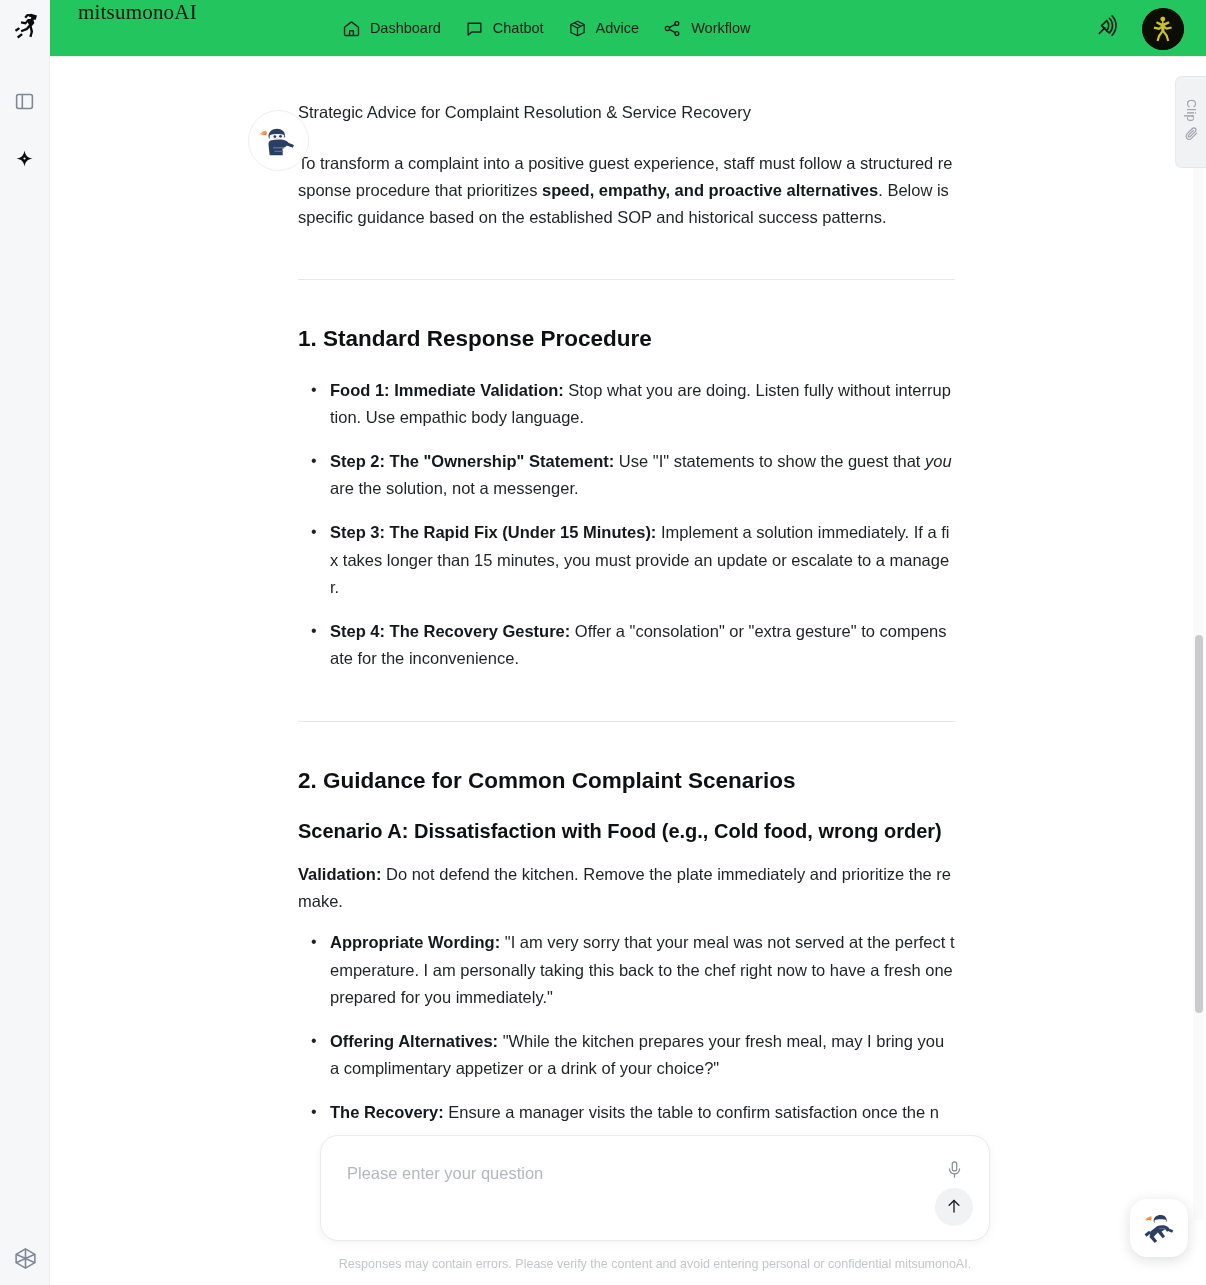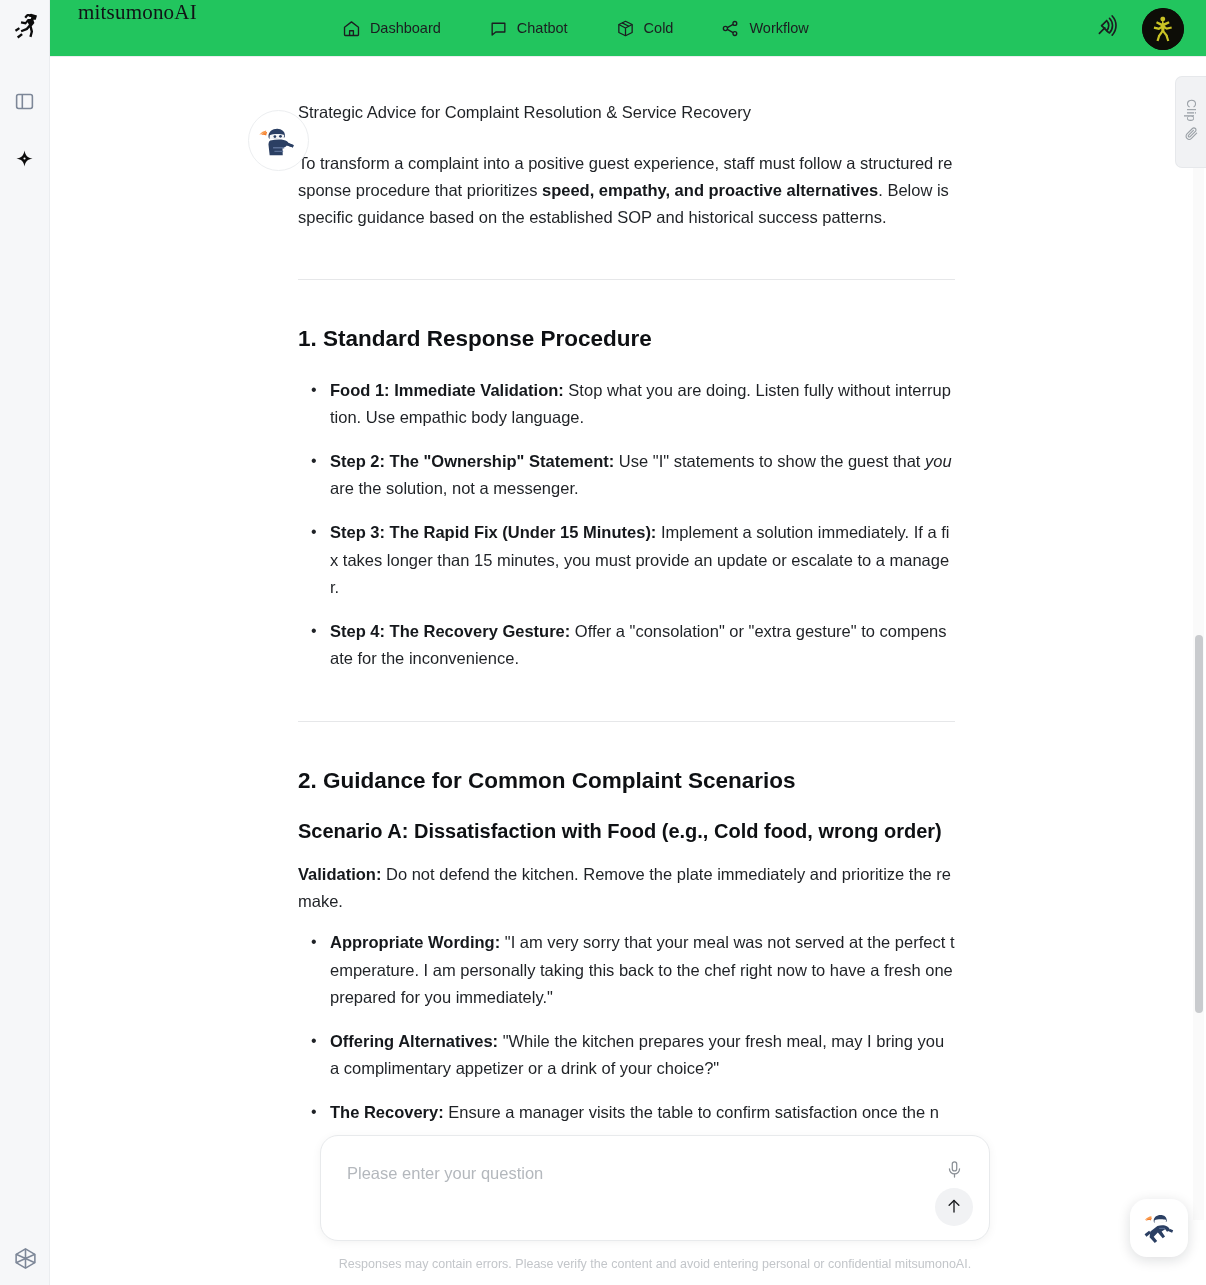--- a/index.html
+++ b/index.html
@@ -29,21 +29,21 @@
   
   .topbar {
     position: absolute; left: 50px; top: 0; width: 1156px; height: 57px;
     background: #22c55e; border-bottom: 1px solid #ebedf0;
     display: flex; 
   }
   .brand {
     margin-left: 28px; font-family: "Liberation Serif", serif;
     font-size: 21px; color: #111316; letter-spacing: .2px; white-space: nowrap;
   }
-  .nav { display: flex; align-items: center; margin-left: 145px; gap: 48px; }
+  .nav { display: flex; align-items: center; margin-left: 145px; gap: 24px; }
   .nav-item {
     display: flex; align-items: center; gap: 9px; cursor: pointer;
     font-size: 14.5px; color: #1b1d20; white-space: nowrap;
   }
   .nav-item svg { display: block; }
   .top-right {
     position: absolute; right: 22px; top: 0; height: 57px;
     display: flex; align-items: center; gap: 22px;
   }
   .avatar {
@@ -229,21 +229,21 @@
       </div>
 
       <div class="nav-item">
         <span>
           <svg width="19" height="19" viewBox="0 0 24 24" fill="none" stroke="#1b1d20" stroke-width="1.6" stroke-linejoin="round">
             <path d="M12 2.9 20.4 7v10L12 21.1 3.6 17V7z"></path>
             <path d="M3.6 7 12 11.3 20.4 7M12 11.3v9.8"></path>
             <path d="M7.8 4.9 16.2 9.2"></path>
           </svg>
         </span>
-        <span>Cold</span>
+        <span>Advice</span>
       </div>
 
       <div class="nav-item">
         <span>
           <svg width="19" height="19" viewBox="0 0 24 24" fill="none" stroke="#1b1d20" stroke-width="1.7">
             <circle cx="17.5" cy="5.6" r="2.4"></circle>
             <circle cx="17.5" cy="18.4" r="2.4"></circle>
             <circle cx="5.6" cy="12" r="2.6"></circle>
             <path d="M8 10.8 15.3 6.8M8 13.2l7.3 4"></path>
           </svg>

